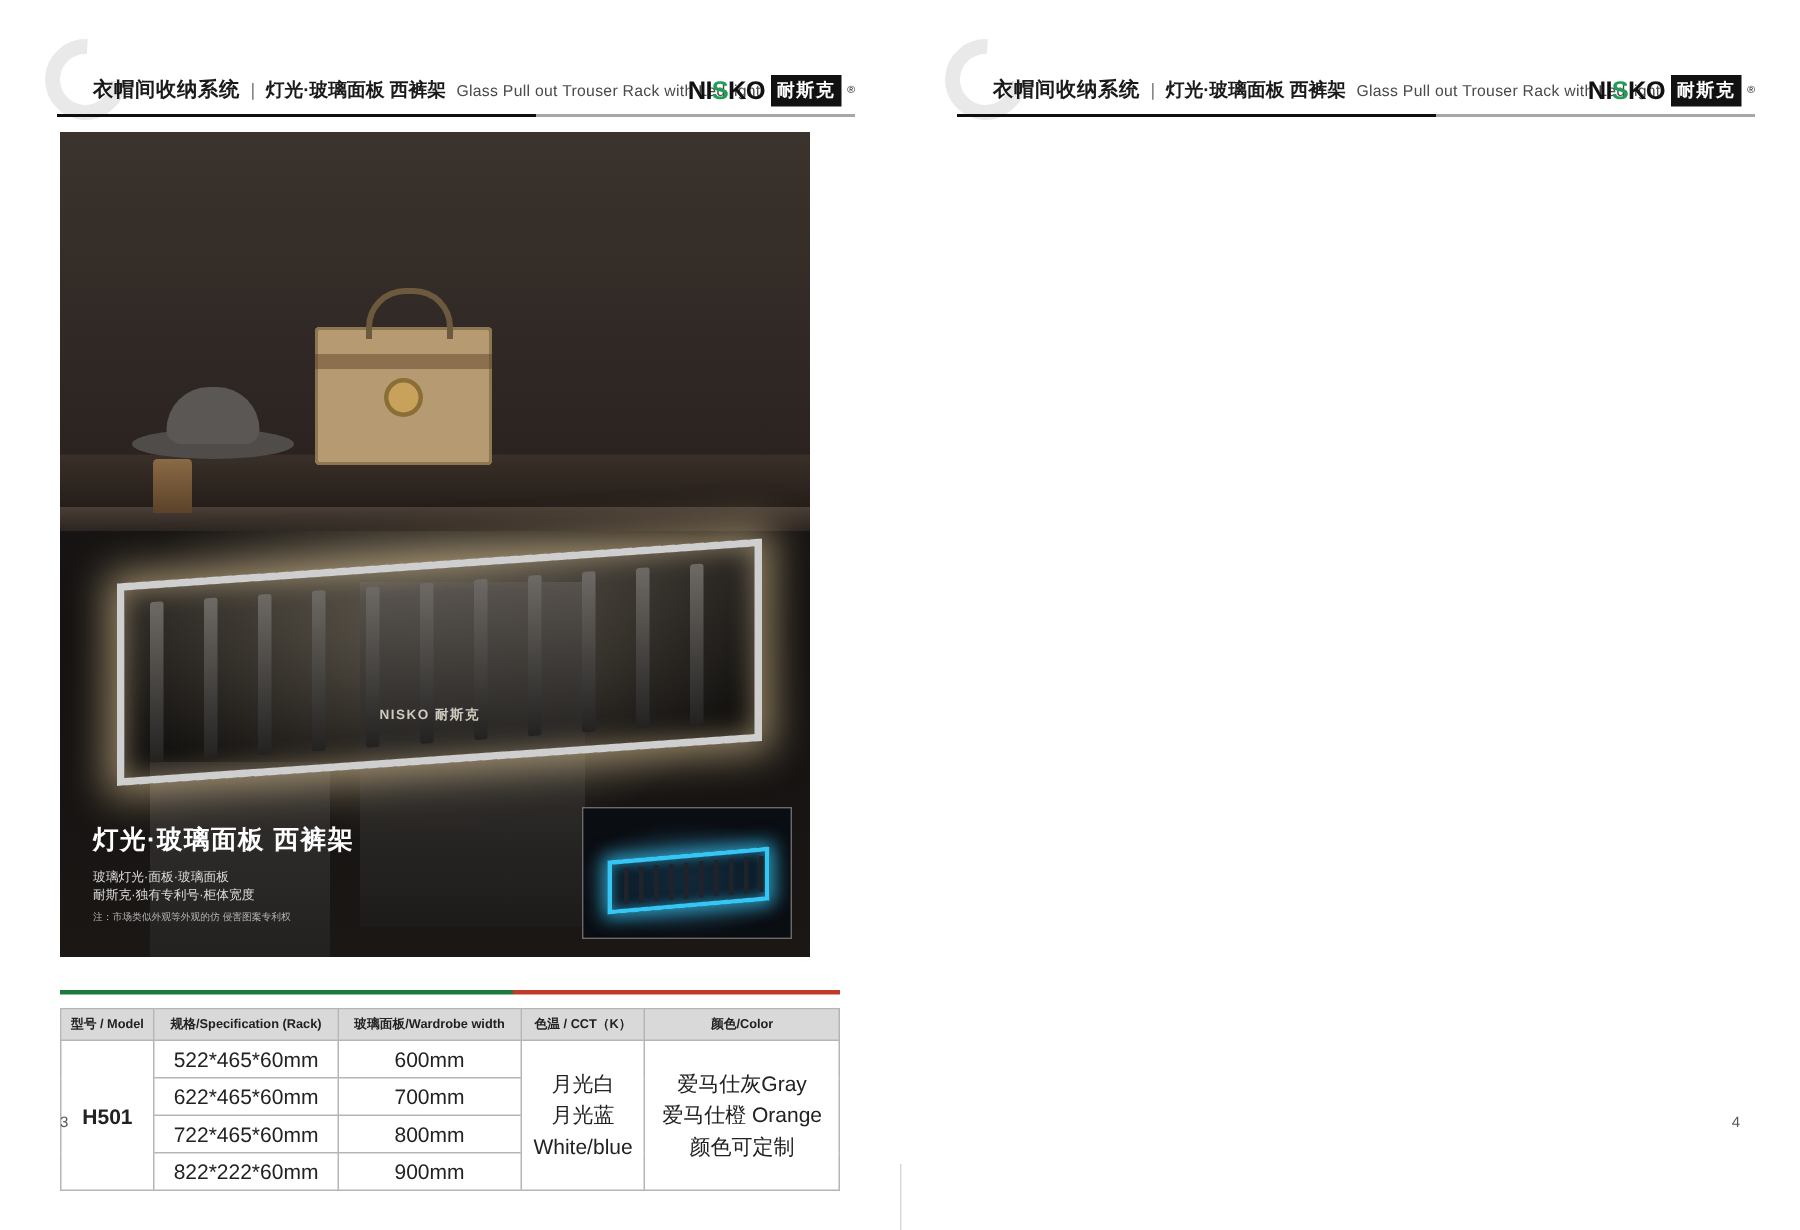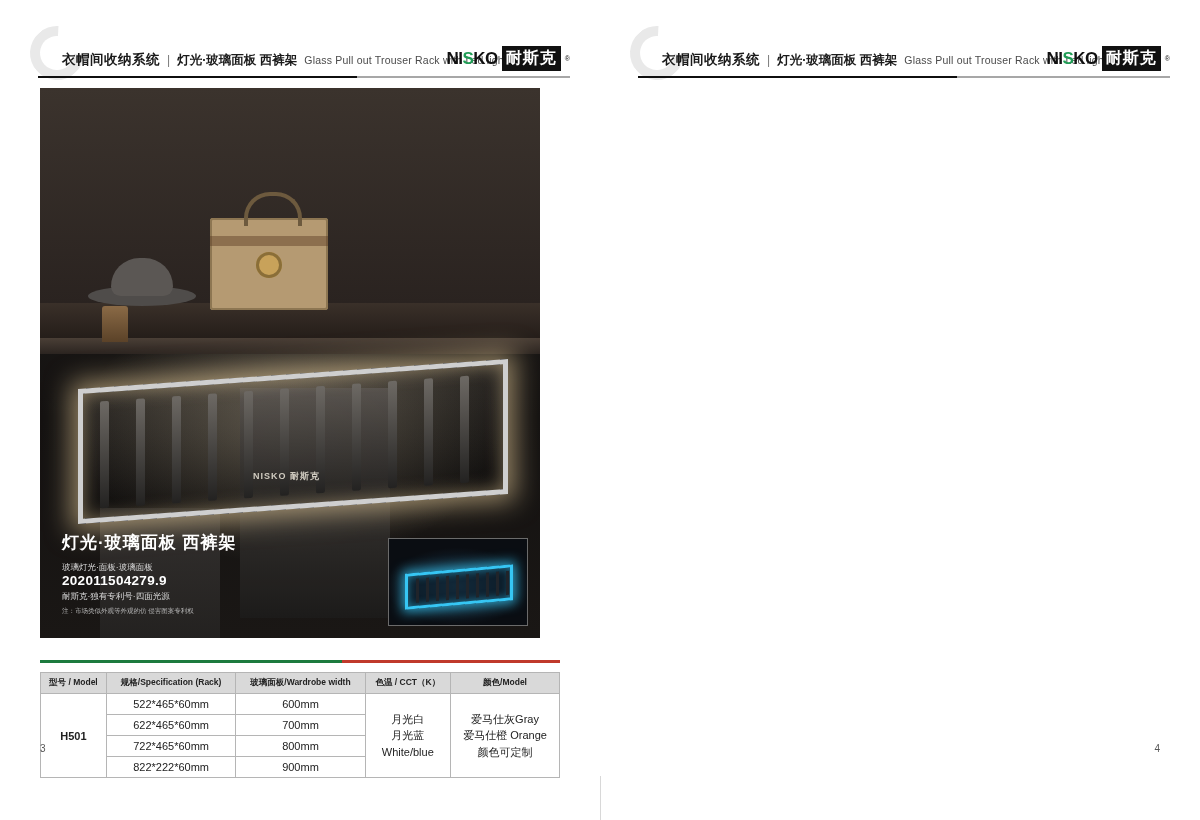--- a/index.html
+++ b/index.html
@@ -41,21 +41,21 @@
   .hdr-sep { color:#7a7a7a; font-size:12px; }
   .hdr-cn2 { font-size:12.5px; font-weight:bold; color:#1a1a1a; }
   .hdr-en { font-size:10.5px; color:#4a4a4a; letter-spacing:.2px; }
   .logo {
     position:absolute; right:0; bottom:7px;
     display:flex; align-items:center; gap:4px;margin-top:40px;
   }
   .logo-mark { font-size:17px; font-weight:bold; letter-spacing:-.5px; color:#111; }
   .logo-mark .g { color:#1f9d55; }
   .logo-cn {
-    font-size:16px; font-weight:bold; color:#fff; background:#111;
+    font-size:12px; font-weight:bold; color:#fff; background:#111;
     padding:2px 4px 2px 4px; letter-spacing:1px;
   }
   .logo-r { font-size:7px; vertical-align:super; color:#111; }
 
   
   .hero {
     position:absolute; left:40px; top:88px; width:500px; height:550px;
     background:#1b1b1b; overflow:hidden;
   }
   .hero-bg {
@@ -172,21 +172,21 @@
   .tbl-rule { display:flex; height:3px; margin-bottom:9px; }
   .tbl-rule .a { flex:0 0 58%; background:#1c7a3e; }
   .tbl-rule .b { flex:1; background:#c0392b; }
   table.spec { width:100%; border-collapse:collapse; font-size:8.5px; }
   table.spec th {
     background:#d9d9d9; border:1px solid #b5b5b5; color:#222;
     font-weight:bold; padding:4px 2px; text-align:center; font-size:8.5px;
   }
   table.spec td {
     border:1px solid #b5b5b5; text-align:center; padding:4px 2px;
-    font-size:11px; color:#222;
+    font-size:14px; color:#222;
   }
   .cell-model { font-size:10px; font-weight:bold; }
   .cell-cct { font-size:8px; line-height:1.5; }
   .cell-color { font-size:7.5px; line-height:1.5; }
 
   .pgnum { position:absolute; bottom:22px; font-size:10px; color:#555; }
   .pg-left { left:40px; }
   .pg-right { right:40px; }
 </style>
 </head>
@@ -245,22 +245,21 @@
             <i style="left: 294px;"></i>
             <i style="left: 330px;"></i>
             <i style="left: 366px;"></i>
           </div>
         <div class="rack-logo">NISKO 耐斯克</div>
       </div>
 
       <div class="hero-caption">
         <div class="hc-title">灯光·玻璃面板 西裤架</div>
         <div class="hc-line">玻璃灯光·面板·玻璃面板</div>
-        <div class="hc-big">202011504279.9</div>
-        <div class="hc-line">耐斯克·独有专利号·四面光源</div>
+        <div class="hc-line">耐斯克·独有专利号·柜体宽度</div>
         <div class="hc-small">注：市场类似外观等外观的仿 侵害图案专利权</div>
       </div>
 
       <div class="inset">
         <div class="inset-bg"></div>
         <div class="inset-rack" id="insetBars">
             <i style="left: 8px; width: 3px;"></i>
             <i style="left: 18px; width: 3px;"></i>
             <i style="left: 28px; width: 3px;"></i>
             <i style="left: 38px; width: 3px;"></i>
@@ -279,21 +278,21 @@
           <div class="a"></div>
           <div class="b"></div>
         </div>
       <table class="spec">
         <thead>
           <tr>
             <th>型号 / Model</th>
             <th>规格/Specification (Rack)</th>
             <th>玻璃面板/Wardrobe width</th>
             <th>色温 / CCT（K）</th>
-            <th>颜色/Model</th>
+            <th>颜色/Color</th>
           </tr>
         </thead>
         <tbody id="specBody">
             <tr>
               <td class="cell-model" rowspan="4">H501</td>
               <td>522*465*60mm</td>
               <td>600mm</td>
               <td class="cell-cct" rowspan="4">月光白<br>月光蓝<br>White/blue</td>
               <td class="cell-color" rowspan="4">爱马仕灰Gray<br>爱马仕橙 Orange<br>颜色可定制</td>
             </tr>

